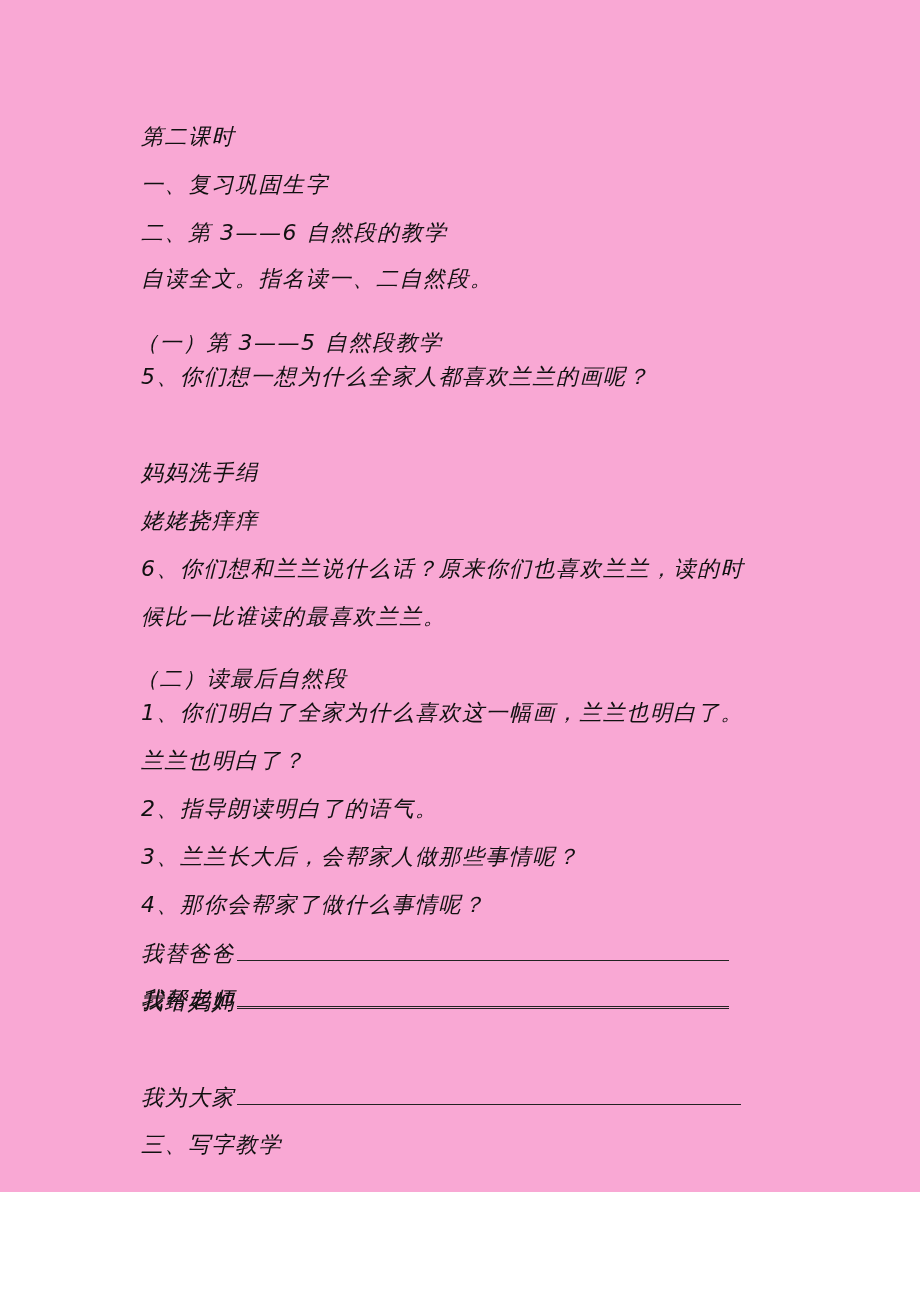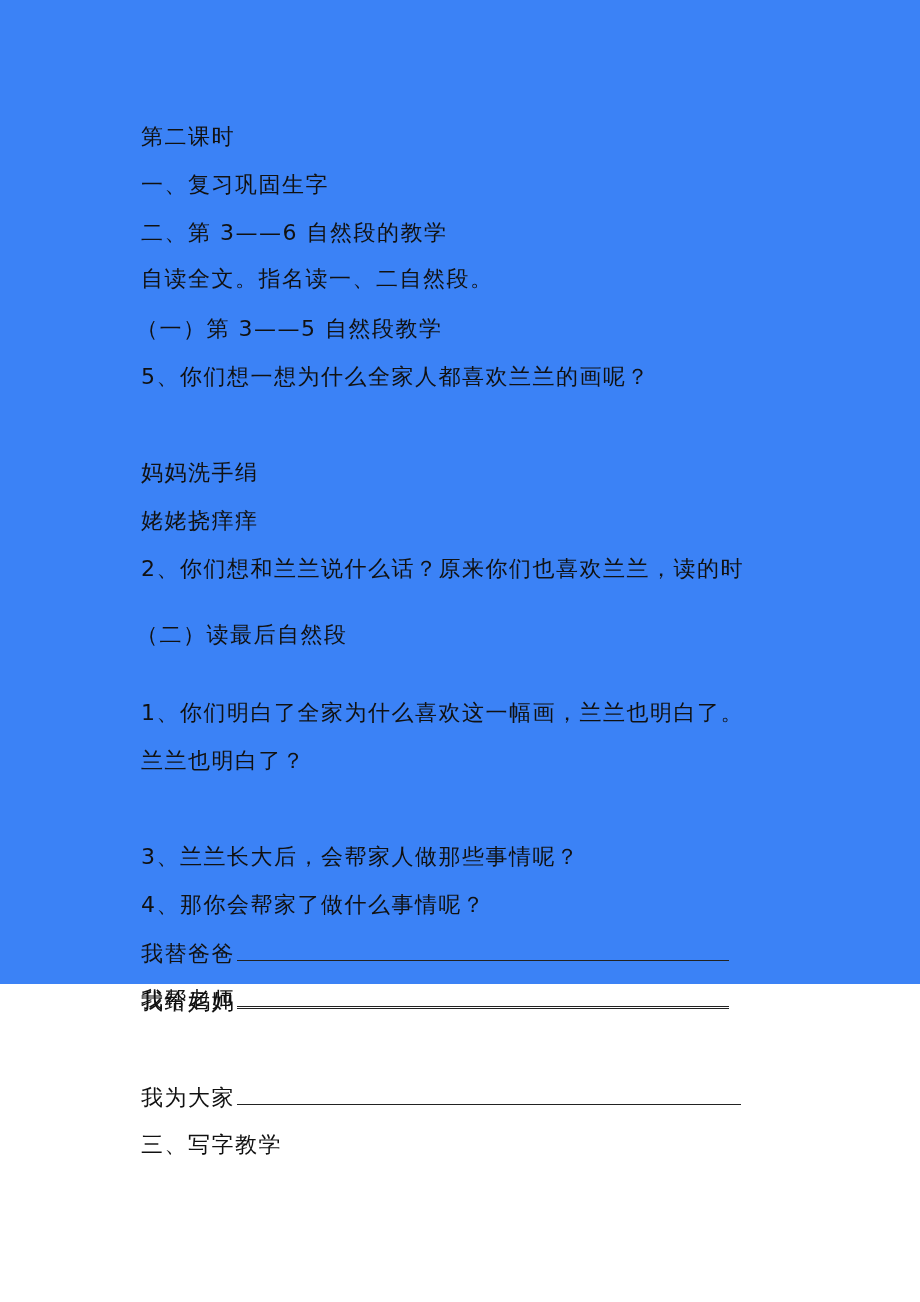--- a/index.html
+++ b/index.html
@@ -13,34 +13,36 @@
       position: relative;
       overflow: hidden;
       font-family: "DejaVu Sans", sans-serif;
       color: #111111;
     }
     .page {
       position: absolute;
       left: 0;
       top: 0;
       width: 920px;
-      height: 984px;
-      background: #3b82f6;
+      height: 1192px;
+      background: #f9a8d4;
+      font-style: italic;
     }
     .line {
       position: absolute;
       left: 141px;
       font-size: 22px;
       line-height: 30px;
       height: 30px;
       white-space: nowrap;
       letter-spacing: 1.5px;
     }
     .line.indent-paren {
       left: 136px;
+      margin-top: 14px;
     }
     .blank {
       display: inline-block;
       vertical-align: baseline;
       border-bottom: 1.5px solid #222;
       height: 22px;
       margin-left: 2px;
     }
   </style>
 </head>
@@ -48,24 +50,26 @@
 
 <div class="page">
   <div class="line" style="top:122px">第二课时</div>
   <div class="line" style="top:170px">一、复习巩固生字</div>
   <div class="line" style="top:218px">二、第 3——6 自然段的教学</div>
   <div class="line" style="top:264px">自读全文。指名读一、二自然段。</div>
   <div class="line indent-paren" style="top:314px">（一）第 3——5 自然段教学</div>
   <div class="line" style="top:362px">5、你们想一想为什么全家人都喜欢兰兰的画呢？</div>
   <div class="line" style="top:458px">妈妈洗手绢</div>
   <div class="line" style="top:506px">姥姥挠痒痒</div>
-  <div class="line" style="top:554px">2、你们想和兰兰说什么话？原来你们也喜欢兰兰，读的时</div>
-  <div class="line indent-paren" style="top:620px">（二）读最后自然段</div>
+  <div class="line" style="top:554px">6、你们想和兰兰说什么话？原来你们也喜欢兰兰，读的时</div>
+  <div class="line" style="top:602px">候比一比谁读的最喜欢兰兰。</div>
+  <div class="line indent-paren" style="top:650px">（二）读最后自然段</div>
   <div class="line" style="top:698px">1、你们明白了全家为什么喜欢这一幅画，兰兰也明白了。</div>
   <div class="line" style="top:746px">兰兰也明白了？</div>
+  <div class="line" style="top:794px">2、指导朗读明白了的语气。</div>
   <div class="line" style="top:842px">3、兰兰长大后，会帮家人做那些事情呢？</div>
   <div class="line" style="top:890px">4、那你会帮家了做什么事情呢？</div>
 
   <div class="line" style="top:938px">
     <span>我替爸爸</span><span class="blank" style="width:492px"></span>
   </div>
   <div class="line" style="top:986px">
     <span>我给妈妈</span><span class="blank" style="width:492px"></span>
   </div>
   <div class="line" style="top:984px">

